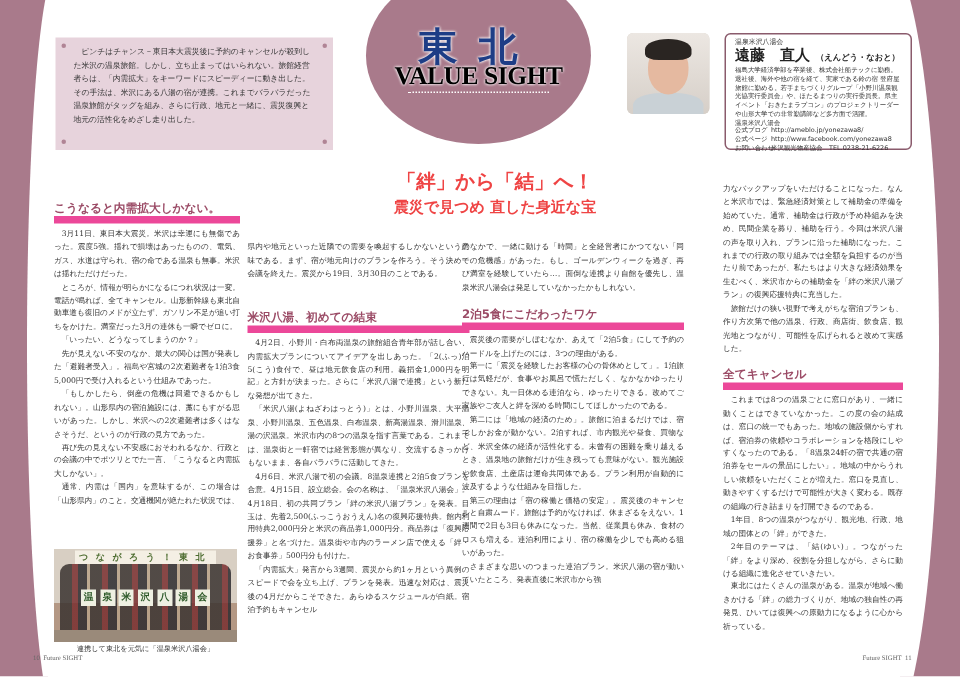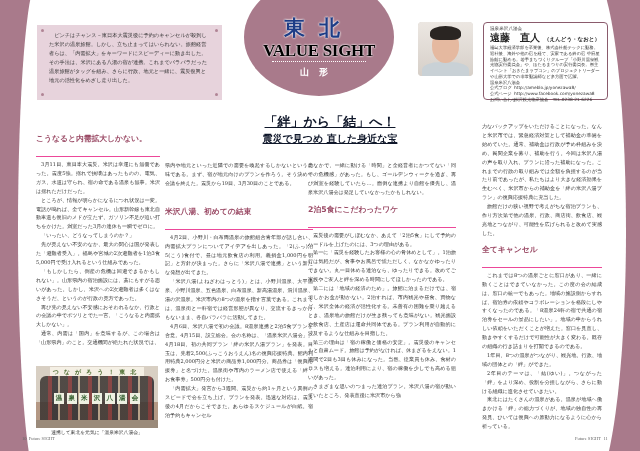--- a/index.html
+++ b/index.html
@@ -14,27 +14,27 @@
   .edge-right { position: absolute; right: 0; top: 0; width: 40px; height: 451px; background: #a97a8b; }
   .edge-right-curve { position: absolute; right: 14px; top: -30px; width: 60px; height: 520px; background: #fff; border-radius: 0 60% 60% 0 / 0 50% 50% 0; }
 
   
   .intro { position: absolute; left: 37px; top: 25px; width: 185px; height: 75px; background: #e7d3dc; padding: 6px 12px; }
   .intro .dot { position: absolute; width: 3px; height: 3px; border-radius: 50%; background: #b08495; }
   .intro p { font-family: "DejaVu Sans", sans-serif; font-size: 5.2px; line-height: 9px; color: #333; text-indent: 1em; }
 
   
   .circle { position: absolute; left: 244px; top: -22px; width: 150px; height: 118px; background: #a97a8b; border-radius: 50%; text-align: center; overflow: hidden; }
-  .circle .kanji { position: absolute; top: 36px; left: 0; width: 100%; font-family: "DejaVu Serif", serif; font-weight: bold; font-size: 21px; color: #1e3d86; letter-spacing: 14px; text-shadow: 0 0 2px #fff, 0 0 2px #fff; }
+  .circle .kanji { position: absolute; top: 36px; left: 0; width: 100%; font-family: "DejaVu Serif", serif; font-weight: bold; font-size: 26px; color: #1e3d86; letter-spacing: 14px; text-shadow: 0 0 2px #fff, 0 0 2px #fff; }
   .circle .value { position: absolute; top: 63px; left: 0; width: 100%; font-family: "Liberation Serif", serif; font-weight: bold; font-size: 17px; color: #000000; letter-spacing: -0.3px; text-shadow: 0 0 2px #fff, 0 0 2px #fff; }
   .circle .dots { position: absolute; top: 83px; left: 28px; width: 94px; border-top: 1px dotted #fff; }
   .circle .pref { position: absolute; top: 88px; left: 0; width: 100%; font-family: "DejaVu Sans", sans-serif; font-size: 9px; color: #fff; letter-spacing: 10px; font-weight: bold; }
 
   
-  .headline { position: absolute; left: 230px; top: 113px; width: 200px; text-align: center; font-family: "DejaVu Sans", sans-serif; font-weight: bold; color: #0f172a; text-decoration: underline; }
+  .headline { position: absolute; left: 230px; top: 113px; width: 200px; text-align: center; font-family: "DejaVu Sans", sans-serif; font-weight: bold; color: #ef4444; }
   .headline .l1 { font-size: 13px; line-height: 17px; }
   .headline .l2 { font-size: 10px; line-height: 17px; }
 
   
   .photo { position: absolute; left: 418px; top: 22px; width: 55px; height: 54px; background: #d9d3cc; border-radius: 4px; overflow: hidden; }
   .photo .bg { position: absolute; inset: 0; background: linear-gradient(180deg,#ece7e2 0%, #d6cfc8 100%); }
   .photo .head { position: absolute; left: 14px; top: 8px; width: 27px; height: 33px; background: #e5b9a0; border-radius: 45% 45% 50% 50%; }
   .photo .hair { position: absolute; left: 12px; top: 4px; width: 31px; height: 14px; background: #2a2522; border-radius: 50% 50% 30% 30%; }
   .photo .body { position: absolute; left: 4px; top: 40px; width: 47px; height: 20px; background: #c9d1d6; border-radius: 40% 40% 0 0; }
 
@@ -42,21 +42,21 @@
   .profile .org { font-size: 4.6px; color: #333; line-height: 6px; }
   .profile .name { font-size: 10px; font-weight: bold; color: #222; line-height: 12px; }
   .profile .name .yomi { font-size: 5.5px; font-weight: bold; margin-left: 4px; }
   .profile .bio { font-size: 4.3px; line-height: 5.8px; color: #333; }
   .profile .row { font-size: 4.3px; line-height: 5.6px; color: #333; white-space: nowrap; }
   .profile .row span.k { display: inline-block; width: 24px; }
 
   
   .col { position: absolute; font-size: 5.1px; line-height: 8.9px; color: #333; text-align: justify; }
   .col p { text-indent: 1em; }
-  .h2 { font-family: "DejaVu Sans", sans-serif; font-weight: bold; color: #9b4b66; font-size: 7.8px; line-height: 11px; border-bottom: 1px solid #ec4899; margin: 3px 0 3px 0; padding-bottom: 12px; text-indent: 0; }
+  .h2 { font-family: "DejaVu Sans", sans-serif; font-weight: bold; color: #9b4b66; font-size: 7.8px; line-height: 11px; border-bottom: 5px solid #ec4899; margin: 3px 0 3px 0; padding-bottom: 0; text-indent: 0; }
 
   
   .groupphoto { position: absolute; left: 36px; top: 366px; width: 122px; height: 62px; background: #b49884; overflow: hidden; }
   .groupphoto .wall { position: absolute; left: 0; top: 0; width: 100%; height: 36px; background: #d8cfc3; }
   .groupphoto .banner { position: absolute; left: 14px; top: 1px; width: 94px; height: 9px; background: #f4efe4; font-family: "DejaVu Sans", sans-serif; font-size: 6px; font-weight: bold; color: #4b6b2e; letter-spacing: 5px; text-align: center; line-height: 9px; }
   .groupphoto .people { position: absolute; left: 4px; top: 10px; width: 114px; height: 52px; background: repeating-linear-gradient(90deg, #3a3330 0 8px, #7a2f30 8px 12px, #2c2a2e 12px 18px, #b8a38a 18px 20px); opacity: 0.85; border-radius: 6px 6px 0 0; }
   .groupphoto .signs { position: absolute; left: 18px; top: 27px; width: 86px; height: 11px; display: flex; justify-content: space-between; }
   .groupphoto .sign { width: 10px; height: 11px; background: #eef0e2; font-family: "DejaVu Sans", sans-serif; font-size: 6.5px; font-weight: bold; color: #2e5a2a; text-align: center; line-height: 11px; }
   .groupphoto .floor { position: absolute; left: 0; bottom: 0; width: 100%; height: 8px; background: #9a8a7a; }
   .caption { position: absolute; left: 36px; top: 429px; width: 122px; text-align: center; font-family: "DejaVu Sans", sans-serif; font-size: 4.8px; color: #333; }
@@ -78,21 +78,20 @@
     <span class="dot" style="right:4px;top:4px"></span>
     <span class="dot" style="left:4px;bottom:4px"></span>
     <span class="dot" style="right:4px;bottom:4px"></span>
     <p>ピンチはチャンス－東日本大震災後に予約のキャンセルが殺到した米沢の温泉旅館。しかし、立ち止まってはいられない。旅館経営者らは、「内需拡大」をキーワードにスピーディーに動き出した。その手法は、米沢にある八湯の宿が連携。これまでバラバラだった温泉旅館がタッグを組み、さらに行政、地元と一緒に、震災復興と地元の活性化をめざし走り出した。</p>
   </div>
 
   <div class="circle">
     <div class="kanji">東北</div>
     <div class="value">VALUE SIGHT</div>
     <div class="dots"></div>
-    <div class="pref">山形</div>
   </div>
 
   <div class="headline">
     <div class="l1">「絆」から「結」へ！</div>
     <div class="l2">震災で見つめ 直した身近な宝</div>
   </div>
 
   <div class="photo">
     <div class="bg"></div>
     <div class="body"></div>

